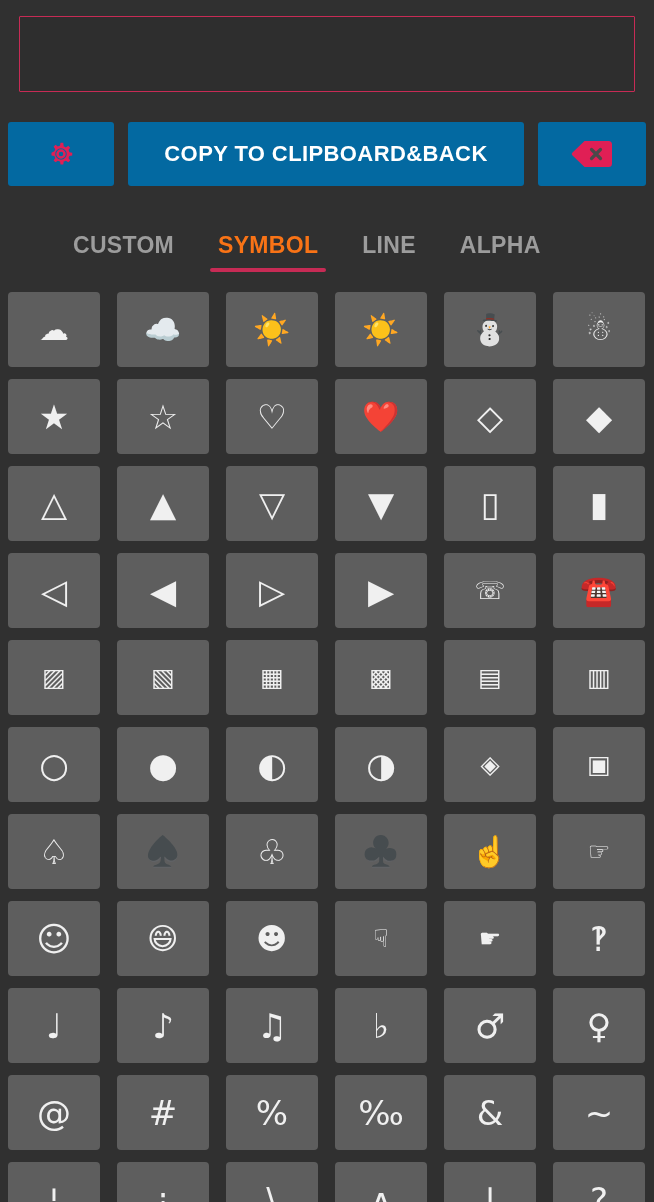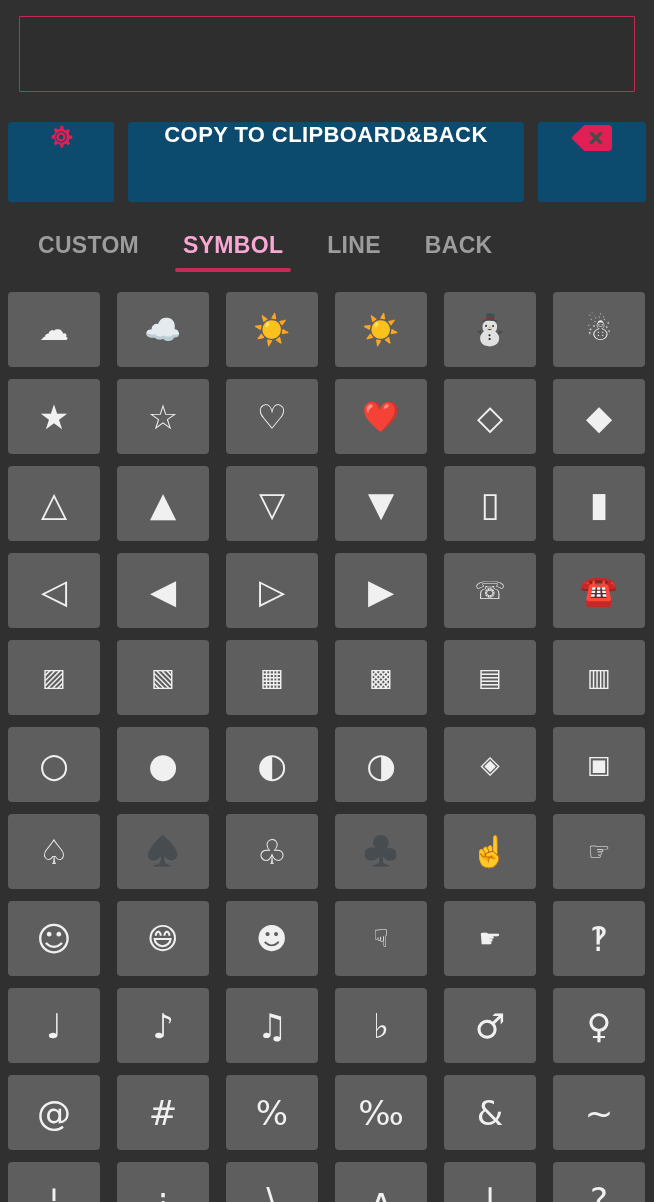--- a/index.html
+++ b/index.html
@@ -54,28 +54,29 @@
     position: absolute;
     left: 0;
     top: 122px;
     width: 654px;
     height: 68px;
   }
 
   .btn {
     position: absolute;
     top: 0;
-    height: 80px;
-    background: #0c4a6e;
+    height: 64px;
+    background: #0369a1;
     border: none;
     border-radius: 3px;
     color: #ffffff;
     font-family: "Liberation Sans", sans-serif;
     cursor: pointer;
     display: flex;
+    align-items: center;
     justify-content: center;
     padding: 0;
   }
 
   .btn-settings { left: 8px;   width: 106px; }
   .btn-copy     { left: 128px; width: 396px; }
   .btn-delete   { left: 538px; width: 108px; }
 
   .btn-copy-label {
     font-size: 22px;
@@ -88,20 +89,21 @@
   .icon-svg { display: block; }
 
   
   .tabbar {
     position: absolute;
     left: 0;
     top: 206px;
     width: 654px;
     height: 82px;
     overflow: hidden;
+    padding-left: 35px;
   }
 
   .tabstrip {
     position: relative;
     display: flex;
     align-items: flex-start;
     height: 82px;
     padding-left: 16px;
   }
 
@@ -117,21 +119,21 @@
     user-select: none;
   }
 
   .tab-label {
     font-size: 23px;
     font-weight: bold;
     color: #9c9c9c;
     letter-spacing: 0.3px;
   }
 
-  .tab.active .tab-label { color: #f9a8d4; }
+  .tab.active .tab-label { color: #f97316; }
 
   .tab-underline {
     position: absolute;
     left: 14px;
     right: 14px;
     bottom: 16px;
     height: 4px;
     background: #c72b55;
     border-radius: 2px;
     display: none;
@@ -219,21 +221,21 @@
       </div>
       <div class="tab active">
         <span class="tab-label">SYMBOL</span>
         <span class="tab-underline"></span>
       </div>
       <div class="tab">
         <span class="tab-label">LINE</span>
 
       </div>
       <div class="tab">
-        <span class="tab-label">BACK</span>
+        <span class="tab-label">ALPHA</span>
 
       </div>
     </div>
   </div>
 
   <div class="grid" id="symbol-grid">
       <div class="cell">
         <span class="cell-glyph emoji">☁</span>
       </div>
       <div class="cell">

